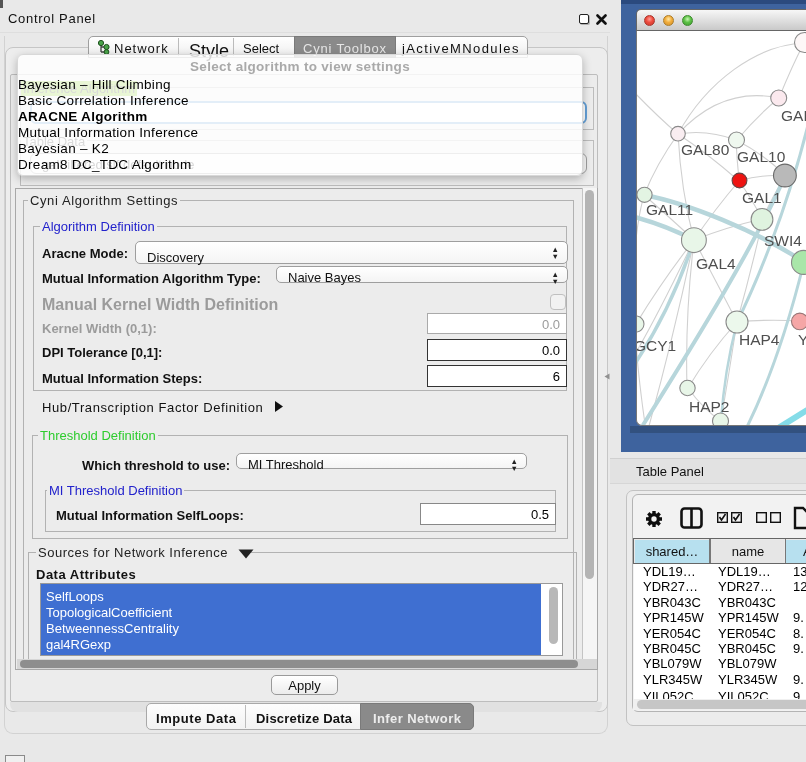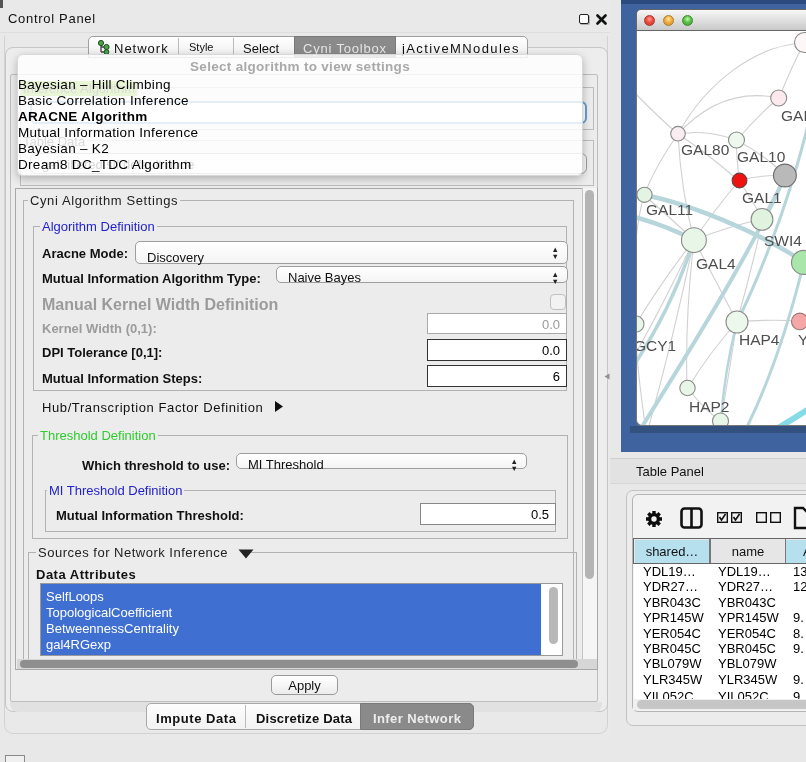--- a/index.html
+++ b/index.html
@@ -33,21 +33,21 @@
 <div class="abs" style="left:88px;top:36px;width:440px;height:22px;border:1px solid #9f9f9f;border-radius:5px 5px 0 0;background:linear-gradient(#ffffff,#eeeeee);"></div>
 <div class="abs" style="left:294px;top:36px;width:102px;height:22px;background:#8a8a8a;border:1px solid #7a7a7a;"></div>
 <svg class="abs" style="left:97px;top:39px;" width="15" height="16" viewBox="0 0 15 16">
  <path d="M4 5 L4 13 M4 8 L9 8 M4 13 L9 13" stroke="#444" stroke-width="1.3" fill="none"></path>
  <circle cx="4" cy="4" r="2.6" fill="#4aa34a" stroke="#1c4f1c"></circle>
  <circle cx="9.5" cy="8" r="2.6" fill="#4aa34a" stroke="#1c4f1c"></circle>
  <circle cx="9.5" cy="13" r="2.4" fill="#4aa34a" stroke="#1c4f1c"></circle>
 </svg>
 <div class="abs" style="left:114px;top:41px;font-size:13px;color:#111;letter-spacing:1px;">Network</div>
 <div class="abs" style="left:178px;top:38px;width:1px;height:18px;background:#bbb;"></div>
-<div class="abs" style="left:189px;top:41px;font-size:11px;color:#111;">Style</div>
+<div class="abs" style="left:189px;top:41px;font-size:18px;color:#111;">Style</div>
 <div class="abs" style="left:233px;top:38px;width:1px;height:18px;background:#bbb;"></div>
 <div class="abs" style="left:243px;top:41px;font-size:13px;color:#111;">Select</div>
 <div class="abs" style="left:303px;top:41px;font-size:13px;color:#e6e6e6;letter-spacing:0.8px;">Cyni Toolbox</div>
 <div class="abs" style="left:402px;top:41px;font-size:13px;color:#111;letter-spacing:1.4px;">jActiveMNodules</div>
 
 <div class="abs" style="left:20px;top:87px;width:574px;height:43px;border:1px solid #bcbcbc;background:#ececec;"></div>
 <div class="abs" style="left:21px;top:81px;font-size:13px;color:#333;background:#84cc16;padding:0 2px;">Inference Algorithm</div>
 <div class="abs" style="left:30px;top:101px;width:557px;height:23px;border:2px solid #639fd6;border-radius:6px;background:#fff;"></div>
 <div class="abs" style="left:20px;top:140px;width:574px;height:46px;border:1px solid #bcbcbc;background:#ececec;"></div>
 <div class="abs" style="left:21px;top:134px;font-size:13px;color:#333;background:#ececec;padding:0 2px;">Table Data</div>
@@ -92,21 +92,21 @@
 <div class="abs" style="left:32px;top:435px;width:536px;height:104px;border:1px solid #b2b2b2;"></div>
 <div class="fs-label" style="left:38px;top:428px;color:#2ecc2e;">Threshold Definition</div>
 <div class="abs bold" style="left:60px;top:458px;width:170px;text-align:right;font-size:13px;color:#111;">Which threshold to use:</div>
 <div class="combo" style="left:236px;top:453px;width:291px;height:16px;">
   <div style="padding:3px 0 0 11px;">MI Threshold</div>
   <div class="arr">▲<br>▼</div>
 </div>
 
 <div class="abs" style="left:45px;top:490px;width:511px;height:42px;border:1px solid #b2b2b2;"></div>
 <div class="fs-label" style="left:47px;top:483px;color:#2222cc;">MI Threshold Definition</div>
-<div class="abs bold" style="left:56px;top:508px;font-size:13px;color:#111;">Mutual Information Threshold:</div>
+<div class="abs bold" style="left:56px;top:508px;font-size:13px;color:#111;">Mutual Information SelfLoops:</div>
 <div class="tfield" style="left:420px;top:503px;width:136px;height:22px;border-color:#888;">0.5</div>
 
 <div class="abs" style="left:28px;top:552px;width:549px;height:117px;border:1px solid #b2b2b2;border-bottom:none;"></div>
 <div class="fs-label" style="left:36px;top:545px;color:#222;letter-spacing:0.5px;">Sources for Network Inference&nbsp;&nbsp;&nbsp;&nbsp;</div>
 <svg class="abs" style="left:238px;top:549px;" width="16" height="10" viewBox="0 0 16 10">
     <path d="M0.5 0.5 L15.5 0.5 L8 9.5 Z" fill="#222"></path>
   </svg>
 <div class="abs bold" style="left:36px;top:567px;font-size:13px;color:#111;letter-spacing:0.5px;">Data Attributes</div>
 
 <div class="abs" style="left:40px;top:583px;width:523px;height:73px;background:#fff;border:1px solid #999;"></div>

